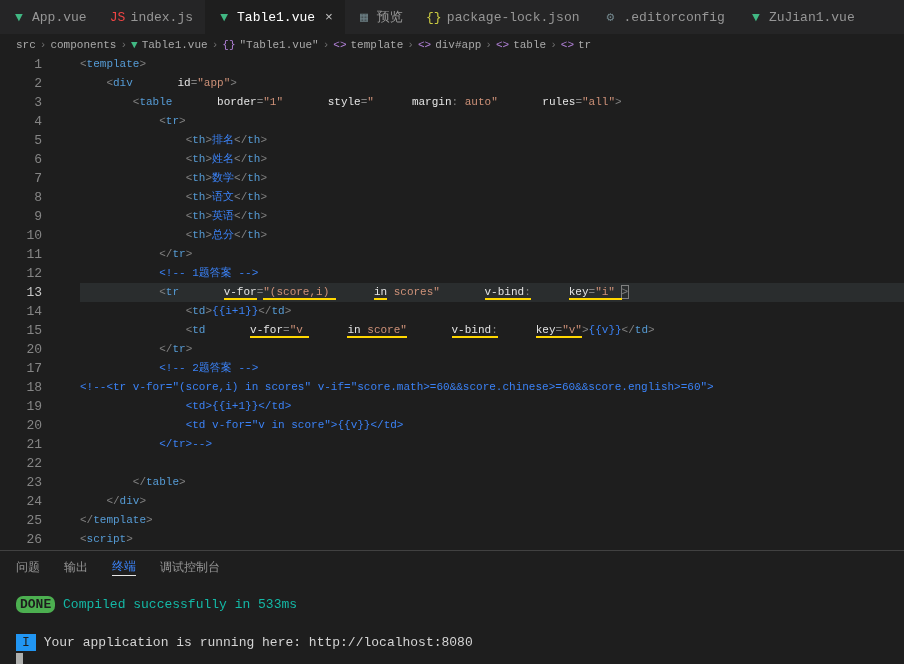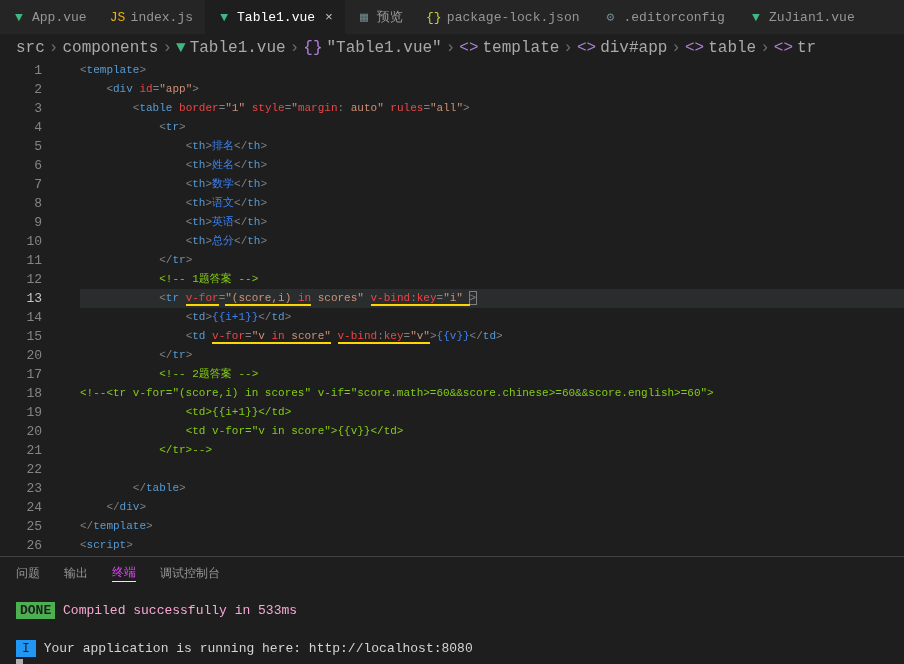--- a/index.html
+++ b/index.html
@@ -28,32 +28,32 @@
       gap: 6px;
     }
     .tab.active {
       background: #1e1e1e;
       color: #ffffff;
     }
     .tab-icon { width: 14px; height: 14px; display: flex; align-items: center; justify-content: center; }
     .tab-close { color: #969696; margin-left: 4px; }
     .tab.active .tab-close { color: #c5c5c5; }
     .vue-icon { color: #41b883; }
-    .js-icon { color: #eab308; }
+    .js-icon { color: #ef4444; }
     .json-icon { color: #cbcb41; }
     .config-icon { color: #6d8086; }
     .preview-icon { color: #6d8086; }
     
     .breadcrumbs {
       display: flex;
       align-items: center;
       padding: 4px 16px;
       background: #1e1e1e;
       color: #a9a9a9;
-      font-size: 16px;
+      font-size: 11px;
       gap: 4px;
     }
     .bc-sep { color: #6e6e6e; }
     .bc-item { display: flex; align-items: center; gap: 4px; }
     .bc-icon { display: inline-flex; align-items: center; }
     
     .editor {
       display: flex;
       background: #1e1e1e;
       height: 495px;
@@ -77,23 +77,23 @@
       padding-left: 20px;
     }
     .code-line { height: 19px; white-space: pre; }
     .code-line.highlight-row {
       background: #2a2d2e;
       position: relative;
     }
     
     .tag { color: #808080; }
     .tagname { color: #569cd6; }
-    .attr { color: #ef4444; }
+    .attr { color: #e5e5e5; margin-left: 38px; }
     .attrval { color: #ce9178; }
-    .comment { color: #84cc16; }
+    .comment { color: #3b82f6; }
     .text-content { color: #3b82f6; }
     .underline-yellow-thick {
       position: relative;
     }
     .underline-yellow-thick::after {
       content: '';
       position: absolute;
       left: 0;
       right: 0;
       bottom: -2px;
@@ -112,35 +112,36 @@
       height: 32px;
       align-items: center;
     }
     .panel-tab {
       color: #969696;
       font-size: 12px;
       cursor: pointer;
       padding: 0 0;
     }
     .panel-tab.active {
-      color: #d946ef;
+      color: #3b82f6;
       border-bottom: 1px solid #e7e7e7;
     }
     .terminal {
       padding: 12px 16px;
       font-size: 13px;
       line-height: 20px;
     }
     .term-done {
       background: #4caf50;
       color: #1e1e1e;
       padding: 1px 4px;
       font-weight: bold;
-    }
-    .term-success { color: #f9a8d4; }
+      border-radius: 7px;
+    }
+    .term-success { color: #14b8a6; }
     .term-info {
       background: #2196f3;
       color: #1e1e1e;
       padding: 1px 6px;
     }
     .cursor-block { display: inline-block; width: 7px; height: 14px; background: #aeafad; }
   </style>
 </head>
 <body>
 

